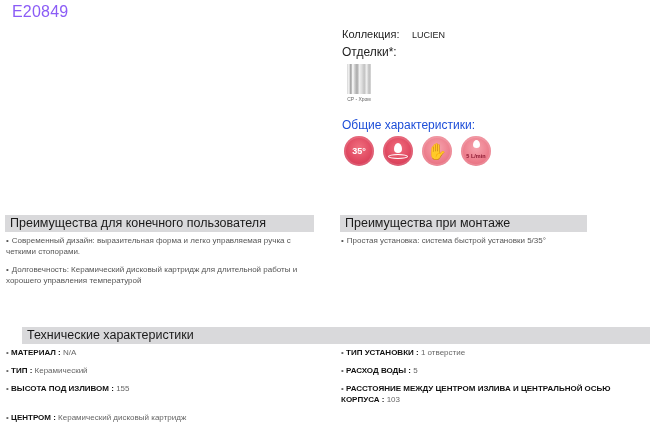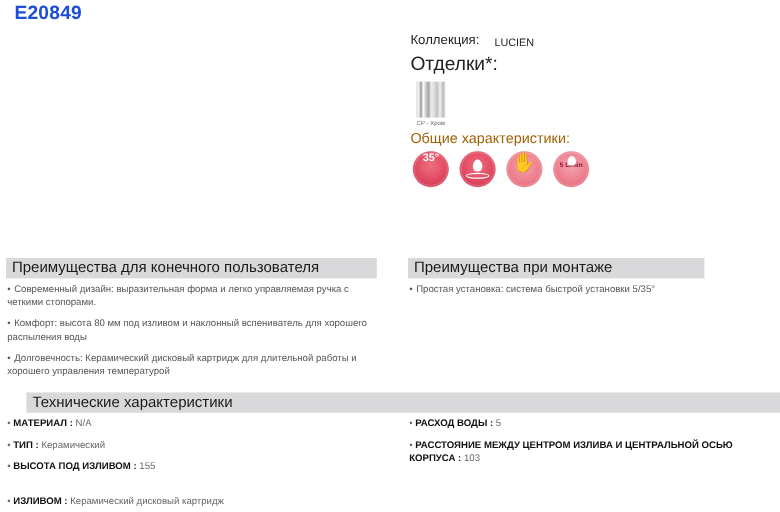--- a/index.html
+++ b/index.html
@@ -1,37 +1,37 @@
 <!DOCTYPE html>
 <html><head>
 <meta charset="utf-8">
 <style>
   * { box-sizing: border-box; margin: 0; padding: 0; }
   html, body { width: 650px; height: 427px; background: #ffffff; overflow: hidden; }
   body { position: relative; font-family: "Liberation Sans", "DejaVu Sans", sans-serif; color: #222; }
 
-  .sku { position: absolute; left: 12px; top: 3px; font-size: 16px; color: #1d4ed8; letter-spacing: 0.2px; font-weight: bold; }
+  .sku { position: absolute; left: 12px; top: 3px; font-size: 16px; color: #8b5cf6; letter-spacing: 0.2px; }
 
   .info { position: absolute; left: 342px; top: 22px; width: 300px; }
   .row-collection { display: flex; font-size: 11px; color: #222; height: 18px; align-items: flex-end; }
   .row-collection .lbl { width: 70px; }
   .row-collection .val { font-size: 9px; }
-  .finishes-title { font-size: 16px; margin-top: 5px; color: #222; }
+  .finishes-title { font-size: 12px; margin-top: 5px; color: #222; }
   .swatch-wrap { margin-top: 5px; margin-left: 2px; width: 30px; }
   .swatch {
     width: 24px; height: 30px; margin-left: 3px;
     background: linear-gradient(90deg,#d6d6d6 0%,#f4f4f4 8%,#9a9a9a 16%,#ffffff 24%,#cfcfcf 32%,#a8a8a8 42%,#eeeeee 52%,#dcdcdc 62%,#c2c2c2 72%,#f0f0f0 82%,#bdbdbd 92%,#d8d8d8 100%);
   }
   .swatch-label { font-size: 5px; color: #666; text-align: center; margin-top: 2px; white-space: nowrap; }
-  .general-title { font-size: 12px; margin-top: 2px; color: #a16207; }
+  .general-title { font-size: 12px; margin-top: 16px; color: #1d4ed8; }
   .icons { display: flex; gap: 9px; margin-top: 4px; margin-left: 2px; }
   .feat-icon {
     width: 30px; height: 30px; border-radius: 50%;
     background: radial-gradient(circle at 50% 40%, #f07080 0%, #e04860 55%, #c83050 100%);
-    position: relative; display: flex; justify-content: center;
+    position: relative; display: flex; align-items: center; justify-content: center;
     color: #fff; font-weight: bold; font-size: 9px;
     box-shadow: inset 0 0 0 2px rgba(255,255,255,0.15);
   }
   .feat-icon.light { background: radial-gradient(circle at 50% 40%, #f6a4ae 0%, #ec7b8a 60%, #dd5b6e 100%); color: #b02040; }
   .drop { width: 8px; height: 10px; background: #fff; border-radius: 50% 50% 50% 50% / 60% 60% 40% 40%; position: absolute; top: 7px; }
   .ring { position: absolute; bottom: 7px; width: 20px; height: 5px; border: 1.5px solid #fff; border-radius: 50%; }
   .hand { font-size: 16px; color: #444; }
   .flow-txt { font-size: 5.5px; line-height: 6px; text-align: center; margin-top: 9px; color: #8a1830; font-weight: bold; }
 
   .section-head {
@@ -77,32 +77,32 @@
     <div class="feat-icon light">
       <span class="drop" style="top:4px;width:7px;height:8px;"></span>
       <span class="flow-txt">5 L/min</span>
     </div>
   </div>
 </div>
 
 <div class="section-head" style="left:5px; top:215px; width:309px;">Преимущества для конечного пользователя</div>
 <ul class="bullets" style="left:6px; top:235px; width:310px;">
   <li><span class="dot">•</span><span>Современный дизайн: выразительная форма и легко управляемая ручка с четкими стопорами.</span></li>
-  <li><span class="dot">•</span><span>Комфорт: высота 80 мм под изливом и наклонный вспениватель для хорошего распыления воды</span></li>
   <li><span class="dot">•</span><span>Долговечность: Керамический дисковый картридж для длительной работы и хорошего управления температурой</span></li>
 </ul>
 
 <div class="section-head" style="left:340px; top:215px; width:247px;">Преимущества при монтаже</div>
 <ul class="bullets" style="left:341px; top:235px; width:305px;">
   <li><span class="dot">•</span><span>Простая установка: система быстрой установки 5/35°</span></li>
 </ul>
 
 <div class="section-head" style="left:22px; top:327px; width:639px;">Технические характеристики</div>
 <ul class="spec" style="left:6px; top:347px; width:320px;">
   <li><span class="v">• </span><span class="k">МАТЕРИАЛ</span><span class="k"> : </span><span class="v">N/A</span></li>
   <li><span class="v">• </span><span class="k">ТИП</span><span class="k"> : </span><span class="v">Керамический</span></li>
   <li style="margin-bottom:18px;"><span class="v">• </span><span class="k">ВЫСОТА ПОД ИЗЛИВОМ</span><span class="k"> : </span><span class="v">155</span></li>
-  <li><span class="v">• </span><span class="k">ИЗЛИВОМ</span><span class="k"> : </span><span class="v">Керамический дисковый картридж</span></li>
+  <li><span class="v">• </span><span class="k">ЦЕНТРОМ</span><span class="k"> : </span><span class="v">Керамический дисковый картридж</span></li>
 </ul>
 <ul class="spec" style="left:341px; top:347px; width:305px;">
+  <li><span class="v">• </span><span class="k">ТИП УСТАНОВКИ</span><span class="k"> : </span><span class="v">1 отверстие</span></li>
   <li><span class="v">• </span><span class="k">РАСХОД ВОДЫ</span><span class="k"> : </span><span class="v">5</span></li>
   <li><span class="v">• </span><span class="k">РАССТОЯНИЕ МЕЖДУ ЦЕНТРОМ ИЗЛИВА И ЦЕНТРАЛЬНОЙ ОСЬЮ КОРПУСА</span><span class="k"> : </span><span class="v">103</span></li>
 </ul>
 
 </body></html>

